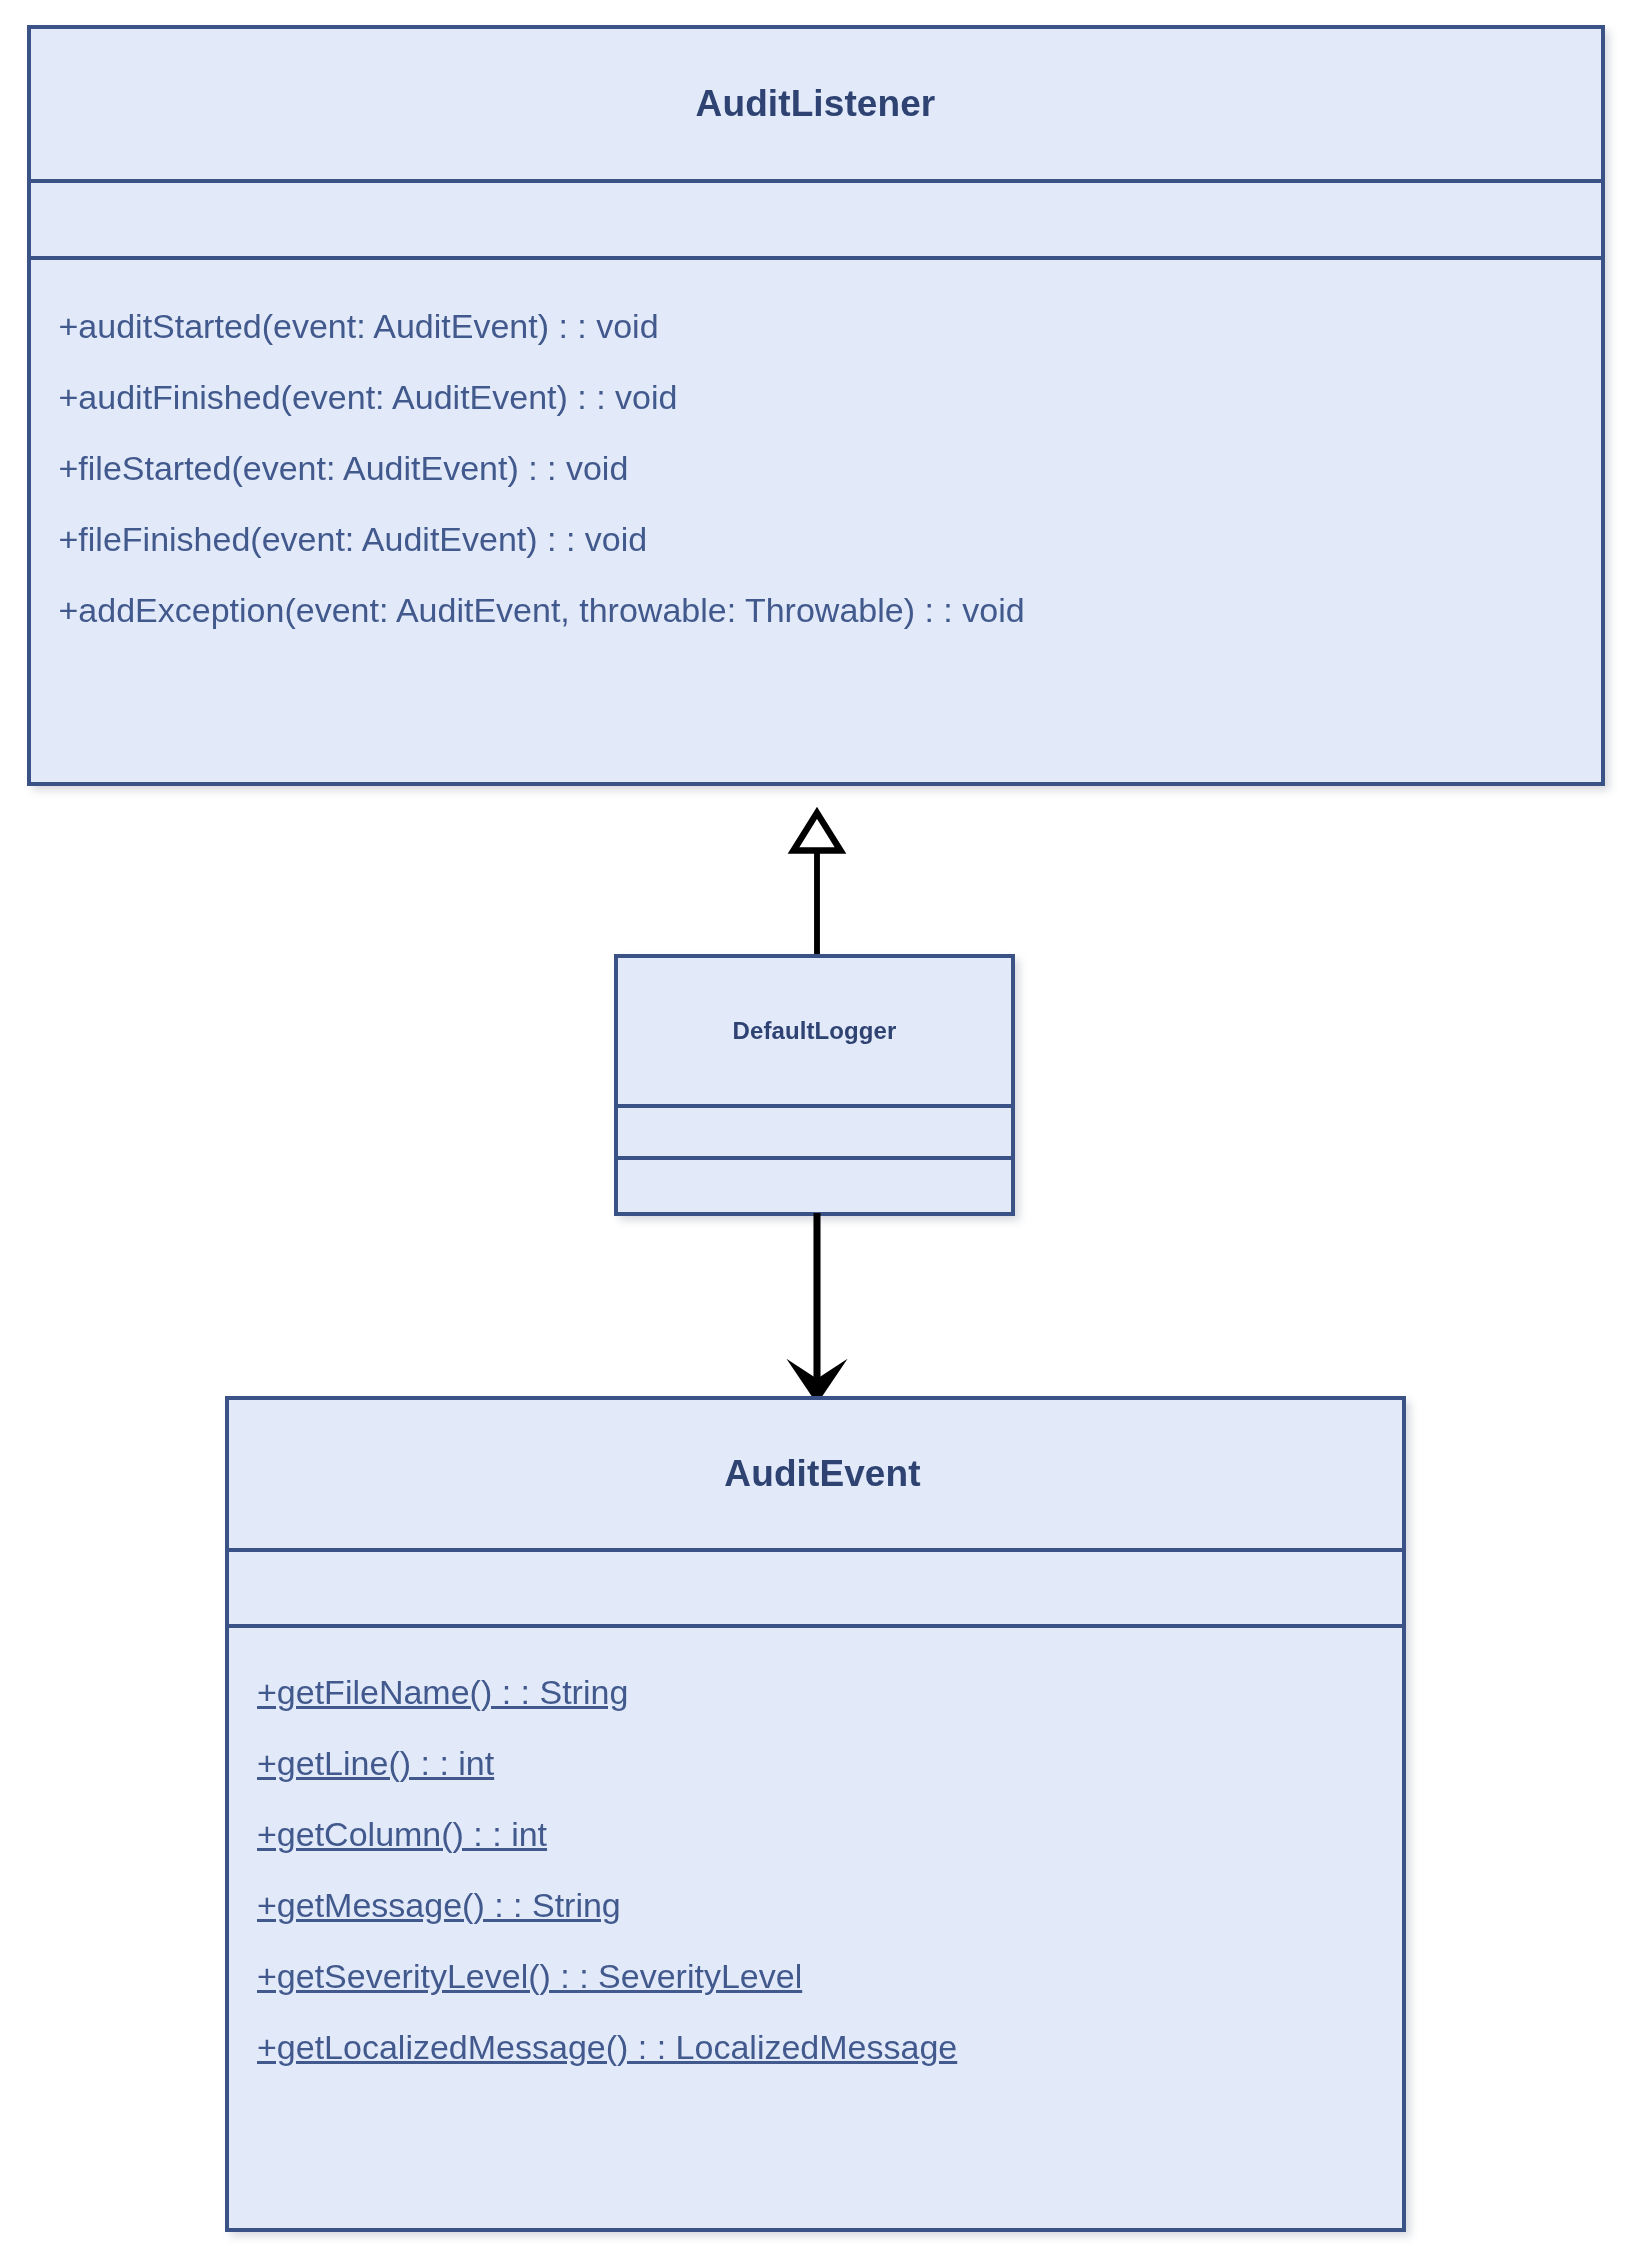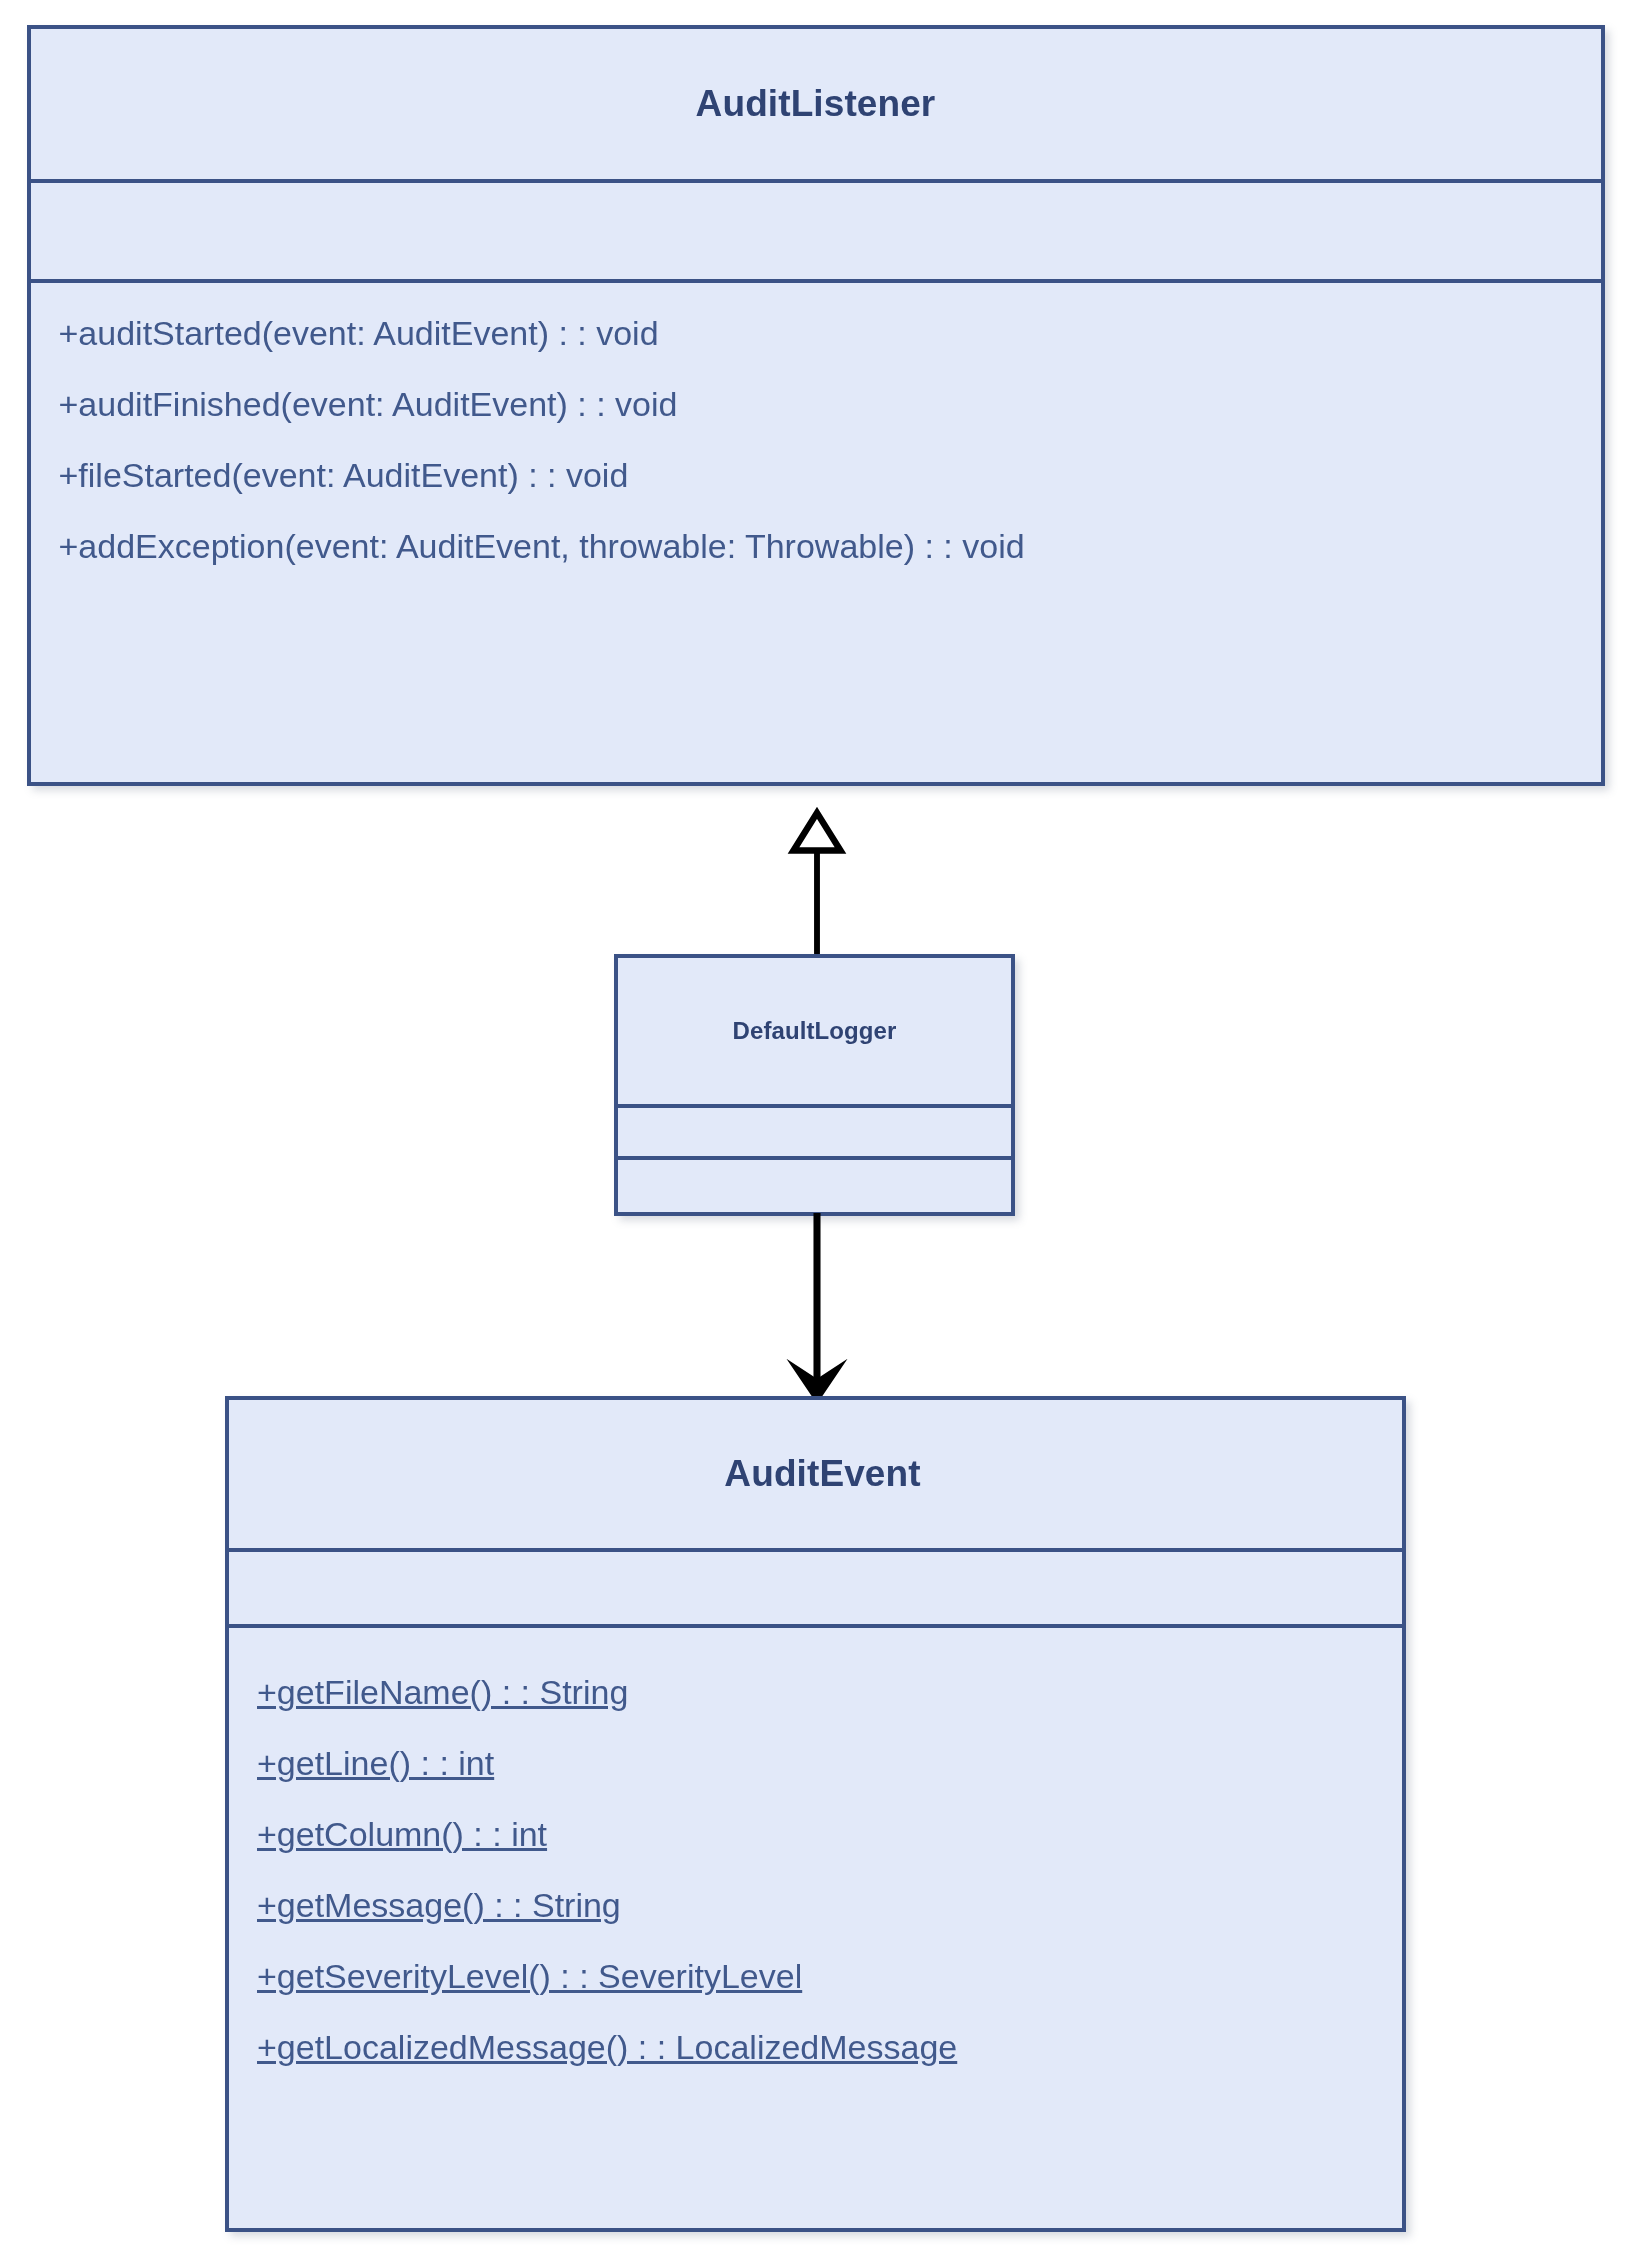--- a/index.html
+++ b/index.html
@@ -66,22 +66,21 @@
   }
   #box-auditlistener .uml-title {
     height: 150px;
     font-size: 37px;
   }
   #box-auditlistener .empty-compartment {
     height: 77px;
   }
   #box-auditlistener .uml-members {
     flex: 1;
-    padding: 15px 0 0 28px;
-    margin-top: 23px;
+    padding: 31px 0 0 28px;
   }
   #box-auditlistener .uml-member {
     font-size: 34px;
     line-height: 71px;
   }
 
   #box-defaultlogger {
     left: 614px;
     top: 954px;
     width: 401px;
@@ -140,20 +139,21 @@
 
 <div id="canvas">
 
   <div class="uml-class" id="box-auditlistener">
     <div class="uml-title">AuditListener</div>
     <div class="uml-compartment uml-divider empty-compartment"></div>
     <div class="uml-members uml-divider">
       <div class="uml-member">+auditStarted(event: AuditEvent) : : void</div>
       <div class="uml-member">+auditFinished(event: AuditEvent) : : void</div>
       <div class="uml-member">+fileStarted(event: AuditEvent) : : void</div>
+      <div class="uml-member">+fileFinished(event: AuditEvent) : : void</div>
       <div class="uml-member">+addException(event: AuditEvent, throwable: Throwable) : : void</div>
     </div>
   </div>
 
   <svg class="connector" id="connector-generalization" viewBox="0 0 160 260" preserveAspectRatio="none">
     <line x1="80" y1="74" x2="80" y2="260" stroke="#000000" stroke-width="10"></line>
     <polygon points="80,10 120,74 40,74" fill="#ffffff" stroke="#000000" stroke-width="11"></polygon>
   </svg>
 
   <div class="uml-class" id="box-defaultlogger">

